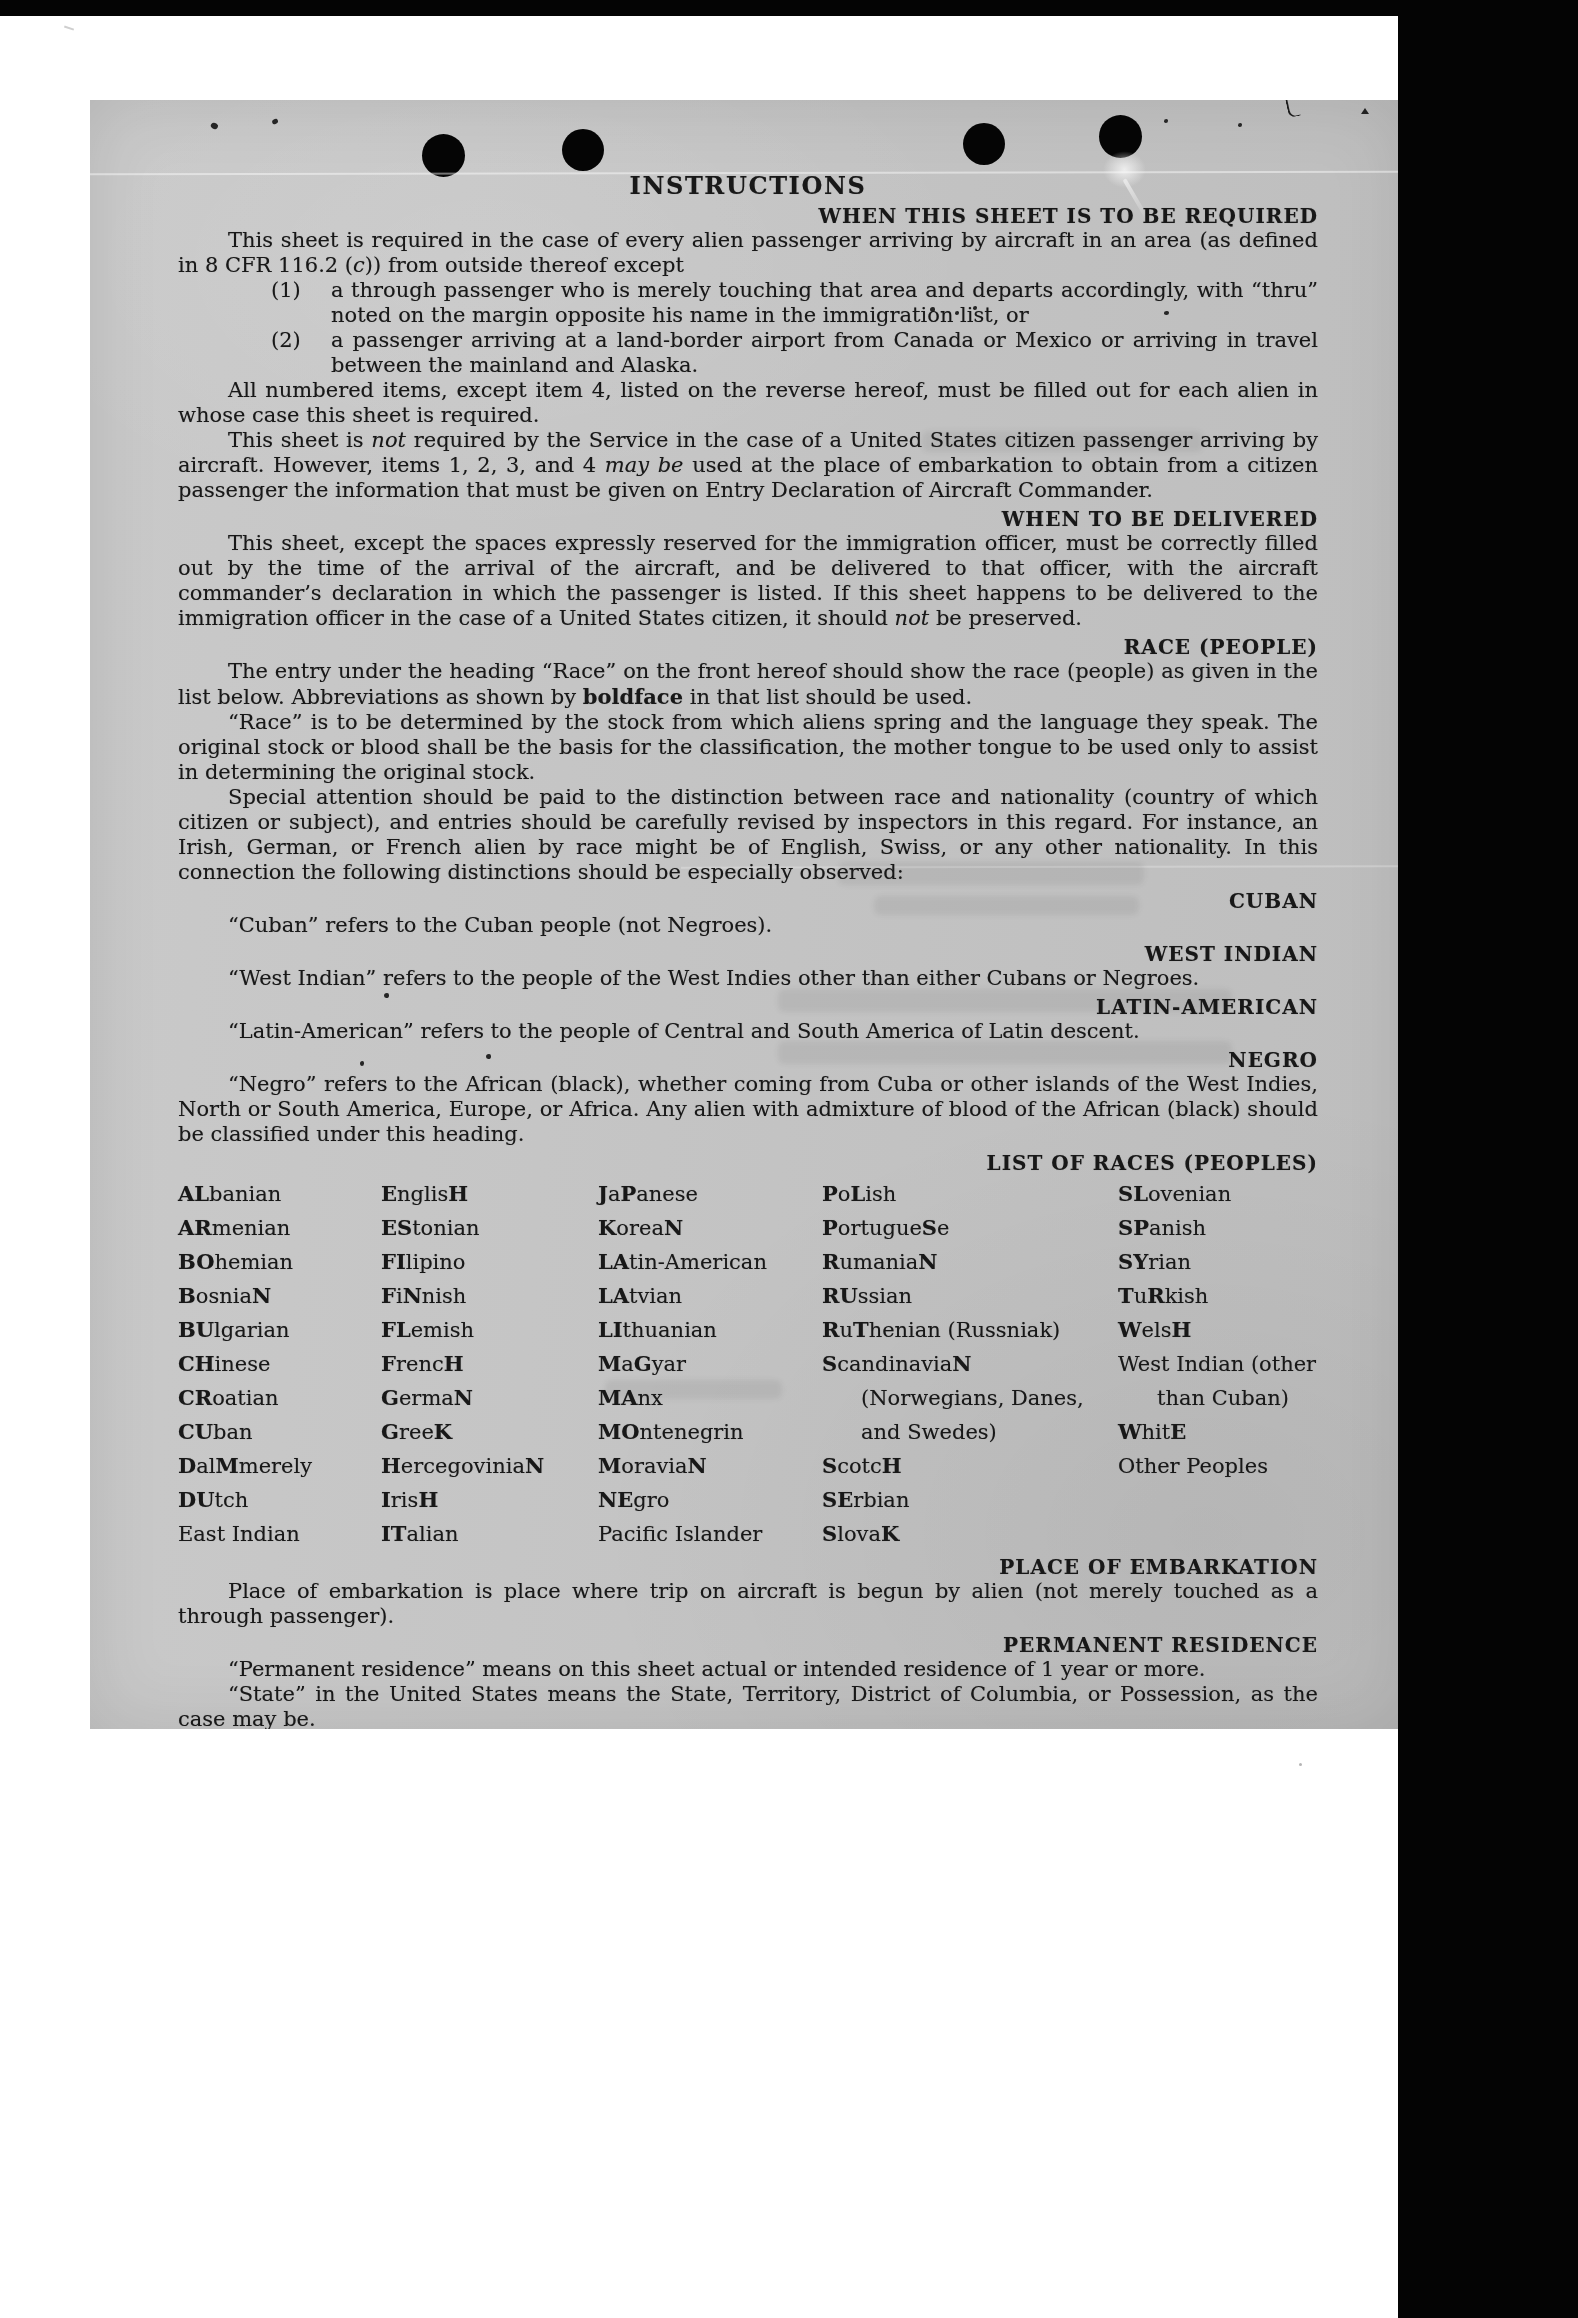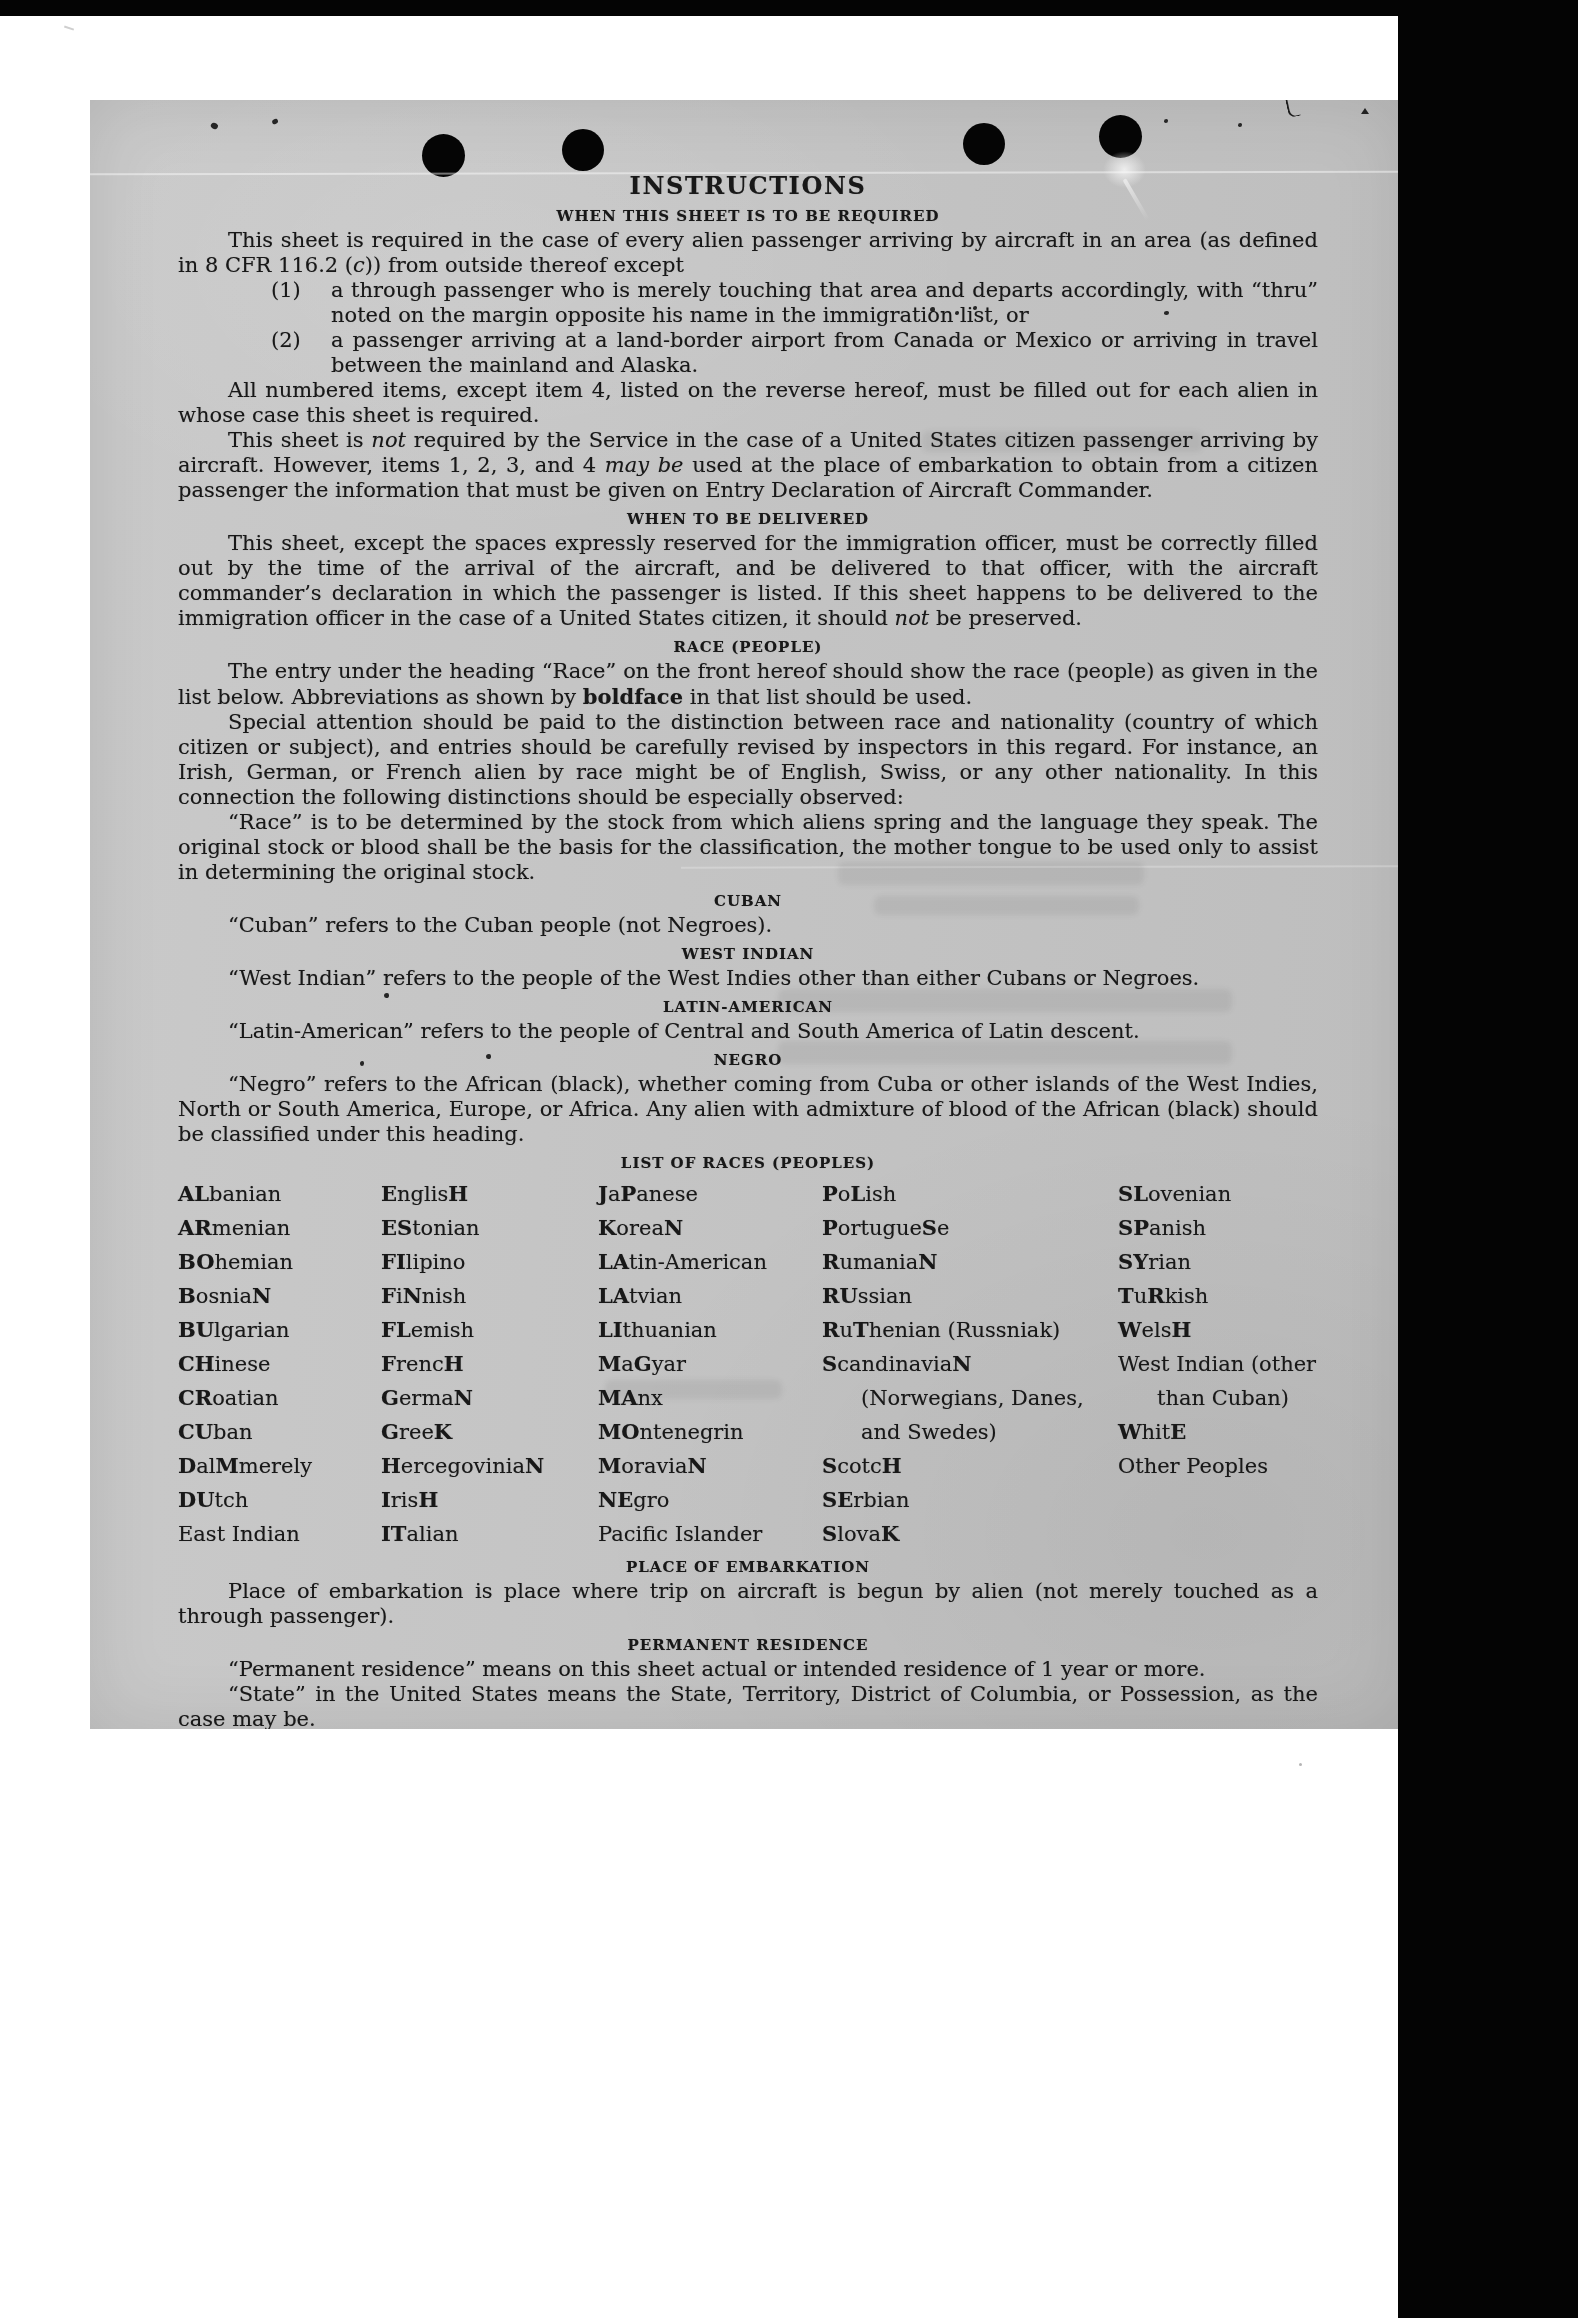--- a/index.html
+++ b/index.html
@@ -16,22 +16,22 @@
            radial-gradient(ellipse 885px 643px at 85% 88%, rgba(0,0,0,.05), rgba(0,0,0,0) 70%);
          box-shadow:inset 0 0 72px rgba(0,0,0,.10);
          overflow:hidden;}
 
   .content{position:absolute;left:88px;top:0;width:1140px;color:#181818;
            font-size:21px;line-height:25px;text-align:justify;
            text-shadow:0 0 0.8px rgba(15,15,15,.35);}
 
   .doc-title{margin:71px 0 0;font-size:24px;line-height:29px;font-weight:bold;
              text-align:center;letter-spacing:1.6px;text-indent:0;}
-  .sec-heading{margin:4px 0 0;font-size:15px;line-height:24px;font-weight:bold;
-               text-align:center;letter-spacing:1px;text-indent:0;}
+  .sec-heading{margin:4px 0 0;font-size:20px;line-height:24px;font-weight:bold;
+               text-align:right;letter-spacing:1px;text-indent:0;}
   .content p{margin:0;text-indent:50px;}
   .list-item{position:relative;padding-left:153px;margin:0;}
   .list-item .num{position:absolute;left:93px;top:0;}
   .seg-b{font-weight:bold;}
   .seg-i{font-style:italic;}
 
   .races{display:grid;grid-template-columns:203px 217px 224px 296px 1fr;
          margin-top:2.4px;text-align:left;line-height:34px;}
   .race-col{min-width:0;}
   .race-item{padding-left:39px;text-indent:-39px;}
@@ -130,22 +130,22 @@
         <span><span>a passenger arriving at a land-border airport from Canada or Mexico or arriving in travel between the mainland and Alaska.</span></span>
       </div>
       <p>All numbered items, except item 4, listed on the reverse hereof, must be filled out for each alien in whose case this sheet is required.</p>
       <p><span>This sheet is </span><span class="seg-i">not</span><span> required by the Service in the case of a United States citizen passenger arriving by aircraft. However, items 1, 2, 3, and 4 </span><span class="seg-i">may be</span><span> used at the place of embarkation to obtain from a citizen passenger the information that must be given on Entry Declaration of Aircraft Commander.</span></p>
 
       <h2 class="sec-heading">WHEN TO BE DELIVERED</h2>
       <p><span>This sheet, except the spaces expressly reserved for the immigration officer, must be correctly filled out by the time of the arrival of the aircraft, and be delivered to that officer, with the aircraft commander’s declaration in which the passenger is listed. If this sheet happens to be delivered to the immigration officer in the case of a United States citizen, it should </span><span class="seg-i">not</span><span> be preserved.</span></p>
 
       <h2 class="sec-heading">RACE (PEOPLE)</h2>
       <p><span>The entry under the heading “Race” on the front hereof should show the race (people) as given in the list below. Abbreviations as shown by </span><span class="seg-b">boldface</span><span> in that list should be used.</span></p>
+      <p>“Race” is to be determined by the stock from which aliens spring and the language they speak. The original stock or blood shall be the basis for the classification, the mother tongue to be used only to assist in determining the original stock.</p>
       <p>Special attention should be paid to the distinction between race and nationality (country of which citizen or subject), and entries should be carefully revised by inspectors in this regard. For instance, an Irish, German, or French alien by race might be of English, Swiss, or any other nationality. In this connection the following distinctions should be especially observed:</p>
-      <p>“Race” is to be determined by the stock from which aliens spring and the language they speak. The original stock or blood shall be the basis for the classification, the mother tongue to be used only to assist in determining the original stock.</p>
 
       <h2 class="sec-heading">CUBAN</h2>
       <p>“Cuban” refers to the Cuban people (not Negroes).</p>
 
       <h2 class="sec-heading">WEST INDIAN</h2>
       <p>“West Indian” refers to the people of the West Indies other than either Cubans or Negroes.</p>
 
       <h2 class="sec-heading">LATIN-AMERICAN</h2>
       <p>“Latin-American” refers to the people of Central and South America of Latin descent.</p>
 

